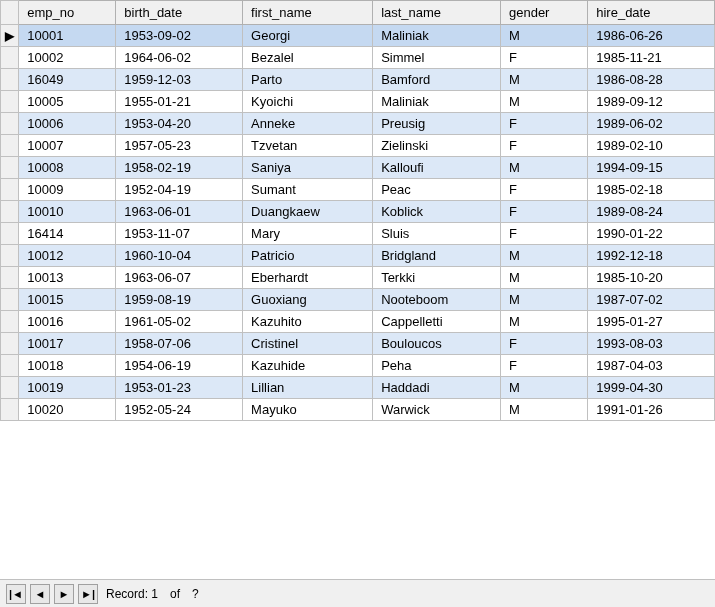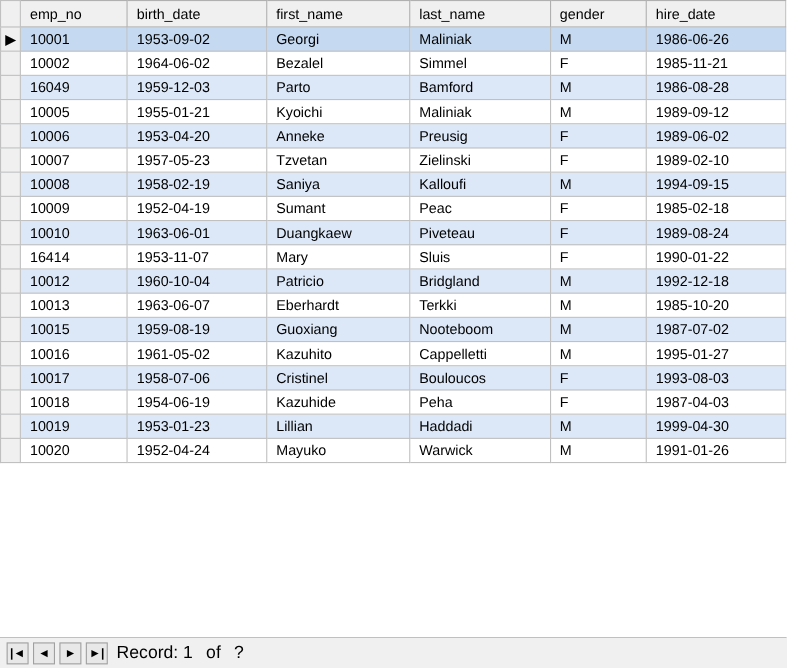--- a/index.html
+++ b/index.html
@@ -99,21 +99,21 @@
       background: #e8e8e8;
       cursor: pointer;
       display: flex;
       align-items: center;
       justify-content: center;
       font-size: 11px;
       font-weight: bold;
     }
 
     .footer-text {
-      font-size: 16px;
+      font-size: 12px;
       margin: 0 4px;
       text-align: center;
     }
   </style>
 </head>
 <body>
 
 <div class="table-container">
   <table>
     <thead>
@@ -198,21 +198,21 @@
           <td>Sumant</td>
           <td>Peac</td>
           <td>F</td>
           <td>1985-02-18</td>
         </tr>
         <tr>
           <td class="row-indicator"></td>
           <td>10010</td>
           <td>1963-06-01</td>
           <td>Duangkaew</td>
-          <td>Piveteau</td>
+          <td>Koblick</td>
           <td>F</td>
           <td>1989-08-24</td>
         </tr>
         <tr>
           <td class="row-indicator"></td>
           <td>16414</td>
           <td>1953-11-07</td>
           <td>Mary</td>
           <td>Sluis</td>
           <td>F</td>
@@ -277,21 +277,21 @@
           <td>10019</td>
           <td>1953-01-23</td>
           <td>Lillian</td>
           <td>Haddadi</td>
           <td>M</td>
           <td>1999-04-30</td>
         </tr>
         <tr>
           <td class="row-indicator"></td>
           <td>10020</td>
-          <td>1952-04-24</td>
+          <td>1952-05-24</td>
           <td>Mayuko</td>
           <td>Warwick</td>
           <td>M</td>
           <td>1991-01-26</td>
         </tr>
       </tbody>
   </table>
 </div>
 
 <div class="footer">

